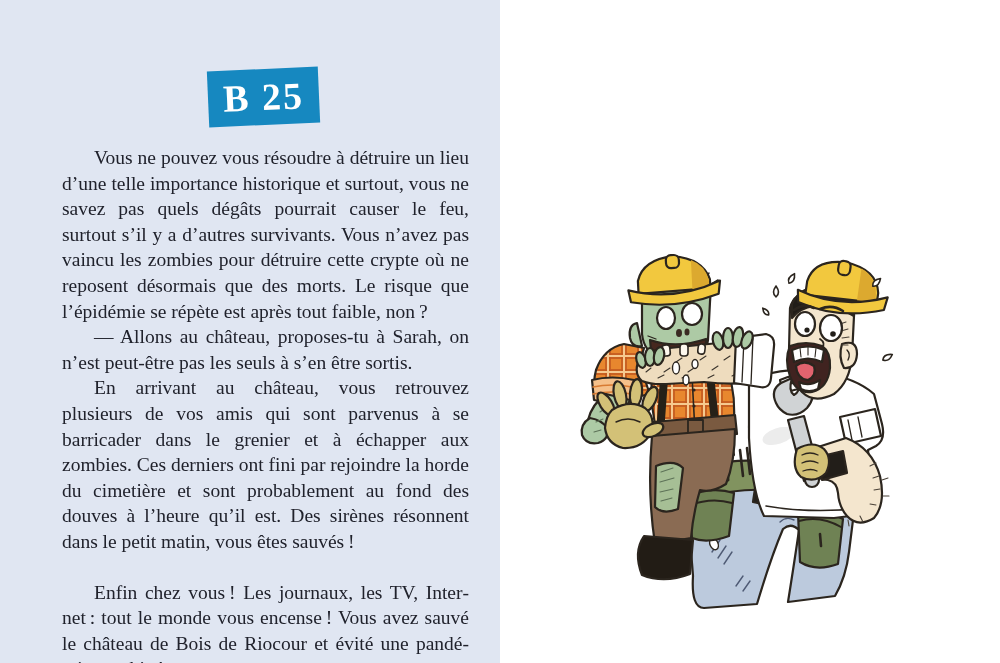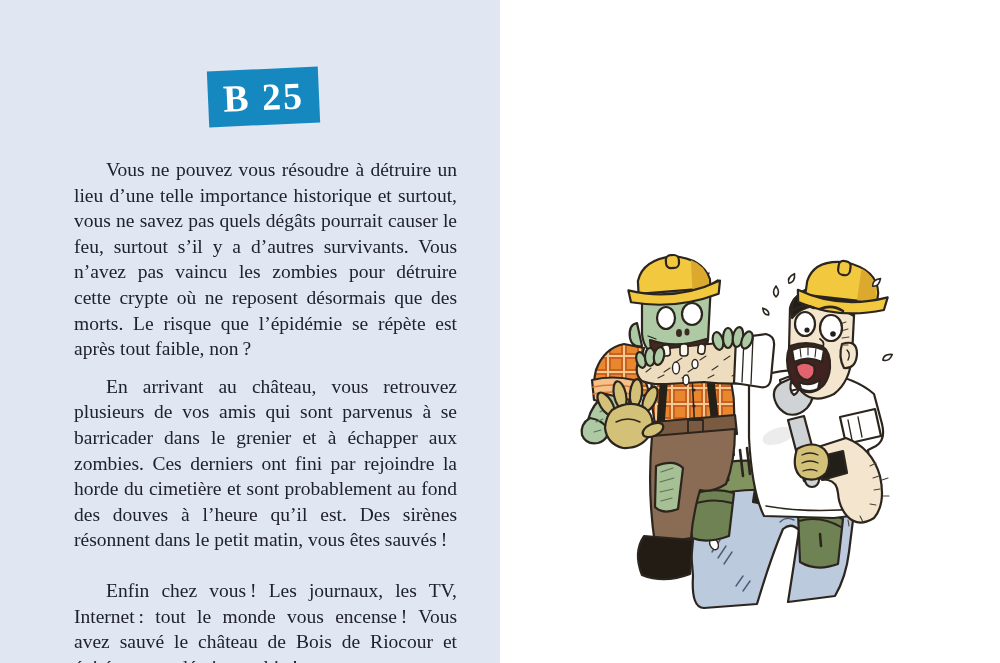--- a/index.html
+++ b/index.html
@@ -19,34 +19,35 @@
   .badge span{
     font-family:"Liberation Serif",serif;font-weight:bold;
     font-size:38px;color:#ffffff;letter-spacing:2px;
   }
 
   .body-text{
     position:absolute;left:62px;top:145px;width:407px;
     font-family:"Liberation Serif",serif;font-size:19.5px;line-height:25.6px;
     color:#20222c;text-align:justify;
   }
-  .body-text p{margin:12px;text-indent:32px;}
+  .body-text p{margin:0;text-indent:32px;}
   .body-text p.spaced{margin-top:25px;}
 
   .illustration{position:absolute;left:552px;top:252px;width:448px;height:411px;}
 </style>
 </head>
 <body>
 
 <div class="page page-left">
   <div class="badge">
     <span>B 25</span>
   </div>
   <div class="body-text">
     <p>Vous ne pouvez vous résoudre à détruire un lieu d’une telle importance historique et surtout, vous ne savez pas quels dégâts pourrait causer le feu, surtout s’il y a d’autres survivants. Vous n’avez pas vaincu les zombies pour détruire cette crypte où ne reposent désormais que des morts. Le risque que l’épidémie se répète est après tout faible, non ?</p>
+    <p>— Allons au château, proposes-tu à Sarah, on n’est peut-être pas les seuls à s’en être sortis.</p>
     <p>En arrivant au château, vous retrouvez plusieurs de vos amis qui sont parvenus à se barricader dans le grenier et à échapper aux zombies. Ces derniers ont fini par rejoindre la horde du cimetière et sont pro­bablement au fond des douves à l’heure qu’il est. Des sirènes résonnent dans le petit matin, vous êtes sauvés !</p>
     <p class="spaced">Enfin chez vous ! Les journaux, les TV, Inter­net : tout le monde vous encense ! Vous avez sauvé le château de Bois de Riocour et évité une pandé­mie zombie !</p>
   </div>
 </div>
 
 <div class="page page-right">
   
   
 </div>
 

